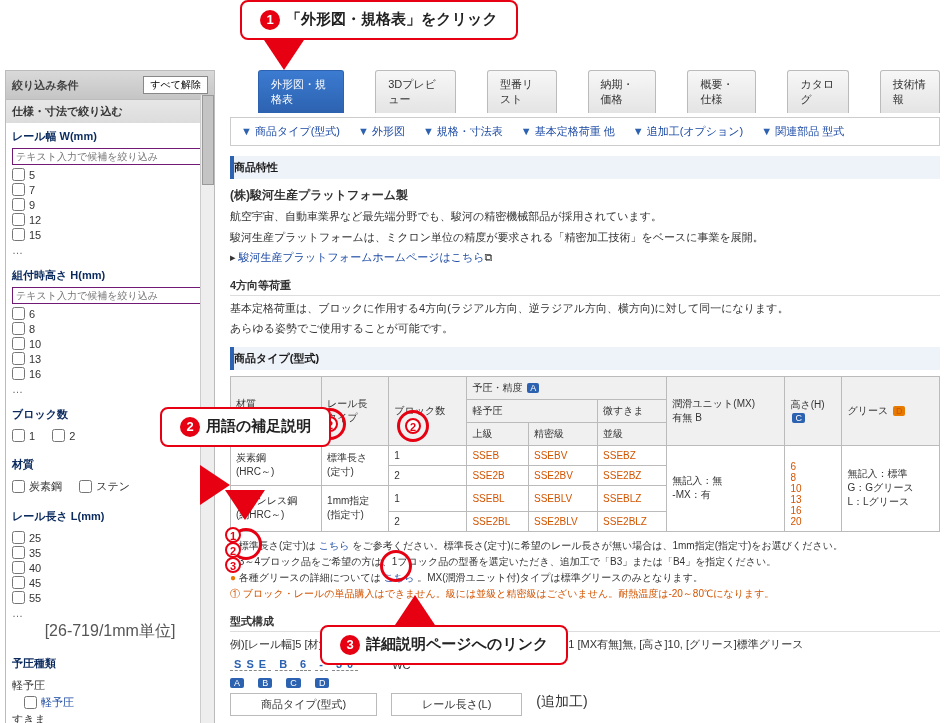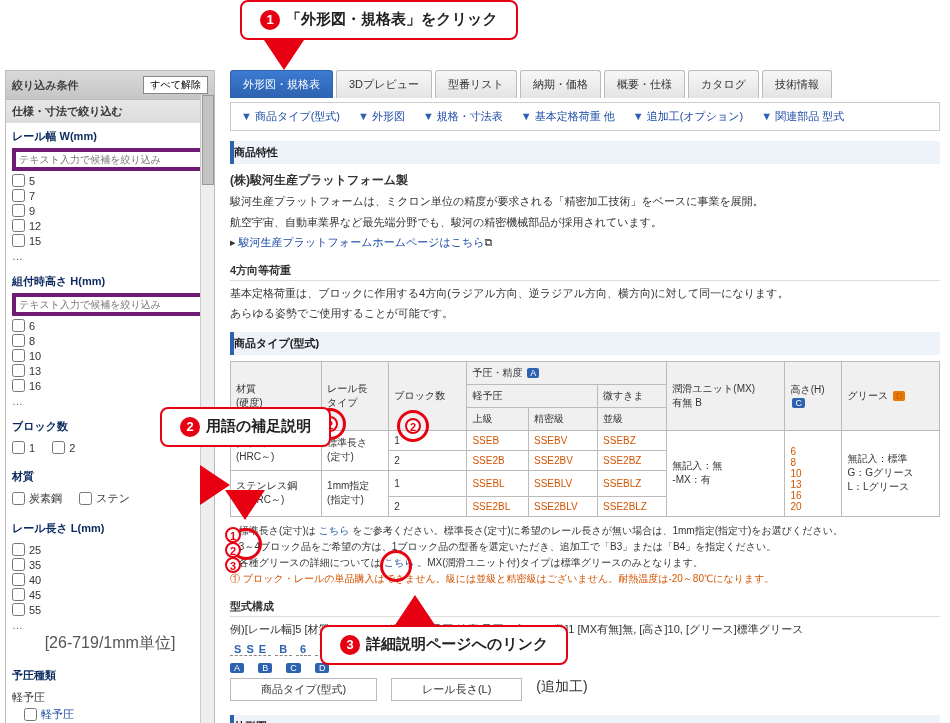--- a/index.html
+++ b/index.html
@@ -19,33 +19,33 @@
     .page { position: relative; padding-top: 70px; }
     .side { position: absolute; left: 5px; top: 70px; width: 210px; border: 1px solid #bbb; background: #fff; }
     .main { margin-left: 230px; width: 710px; }
 
     
     .side-head { background: linear-gradient(#d9d9d9,#c5c5c5); padding: 5px 6px; font-weight: bold; color:#444; display:flex; justify-content:space-between; align-items:center;}
     .side-head .clear { background:#fff; border:1px solid #888; font-size:10px; padding:1px 6px; cursor:pointer;}
     .side-sub { background: linear-gradient(#e7e7e7,#dcdcdc); padding: 4px 6px; font-weight:bold; border-top:1px solid #bbb;}
     .group-title { font-size:11px; font-weight:bold; color:#0a2a5e; padding:6px 6px 2px; }
     .filter-box { padding: 2px 6px 6px; }
-    .tinput { width: 100%; border:4px solid #701a75; padding:2px 3px; font-size:10px; color:#999;}
+    .tinput { width: 100%; border:1px solid #701a75; padding:2px 3px; font-size:10px; color:#999;}
     .chklist { list-style:none; padding:2px 0; }
     .chklist li { display:flex; align-items:center; gap:4px; padding:1px 0;}
     .chklist input { accent-color:#0066cc; }
     .dots { color:#666; }
     .scrollbar { position:absolute; right:0; top:24px; bottom:0; width:14px; background:#eee; border-left:1px solid #ccc;}
     .scrollbar .thumb { position:absolute; top:0; left:1px; width:12px; background:#c4c4c4; border:1px solid #999;}
     .range-note { font-size:16px; color:#555; text-align:center; padding:2px 0;}
     .collapse { float:right; color:#666; font-size:10px;}
 
     
     .tabs { display:flex; gap:3px; margin-bottom:4px;}
-    .tab { background: linear-gradient(#f7f7f7,#e4e4e4); border:1px solid #bbb; border-bottom:none; padding:6px 12px; font-size:11px; color:#333; cursor:pointer; border-radius:3px 3px 0 0;}
+    .tab { background: linear-gradient(#f7f7f7,#e4e4e4); border:1px solid #bbb; border-bottom:none; padding:6px 12px; font-size:11px; color:#333; cursor:pointer; border-radius:3px 3px 0 0;margin-left:28px;}
     .tab.active { background: linear-gradient(#3b7bd1,#2d62b0); color:#fff; border-color:#2d62b0;}
 
     
     .anchors { display:flex; gap:18px; border:1px solid #ccc; padding:6px 10px; margin-bottom:10px;}
     .anchors a { color:#1c4aa5; text-decoration:none; font-size:11px; cursor:pointer;}
     .anchors .tri { color:#2d62b0; margin-right:3px;}
 
     
     .sec { border-left:4px solid #2d62b0; background:#eef2f9; padding:4px 0; font-weight:bold; margin:10px 0 6px; color:#1a1a1a;}
     .company { font-weight:bold; font-size:12px; margin:8px 0 4px;}
@@ -227,22 +227,22 @@
       <a><span class="tri">▼</span><span>商品タイプ(型式)</span></a>
       <a><span class="tri">▼</span><span>外形図</span></a>
       <a><span class="tri">▼</span><span>規格・寸法表</span></a>
       <a><span class="tri">▼</span><span>基本定格荷重 他</span></a>
       <a><span class="tri">▼</span><span>追加工(オプション)</span></a>
       <a><span class="tri">▼</span><span>関連部品 型式</span></a>
     </div>
 
     <div class="sec">商品特性</div>
     <div class="company">(株)駿河生産プラットフォーム製</div>
+    <div class="desc">航空宇宙、自動車業界など最先端分野でも、駿河の精密機械部品が採用されています。</div>
     <div class="desc">駿河生産プラットフォームは、ミクロン単位の精度が要求される「精密加工技術」をベースに事業を展開。</div>
-    <div class="desc">航空宇宙、自動車業界など最先端分野でも、駿河の精密機械部品が採用されています。</div>
     <div class="desc">▸ <a class="link">駿河生産プラットフォームホームページはこちら</a>⧉</div>
 
     <div class="sub-head">4方向等荷重</div>
     <div class="desc">基本定格荷重は、ブロックに作用する4方向(ラジアル方向、逆ラジアル方向、横方向)に対して同一になります。</div>
     <div class="desc">あらゆる姿勢でご使用することが可能です。</div>
 
     <div class="sec">商品タイプ(型式)</div>
 
     <div style="position:relative;">
       <table class="ptype">

